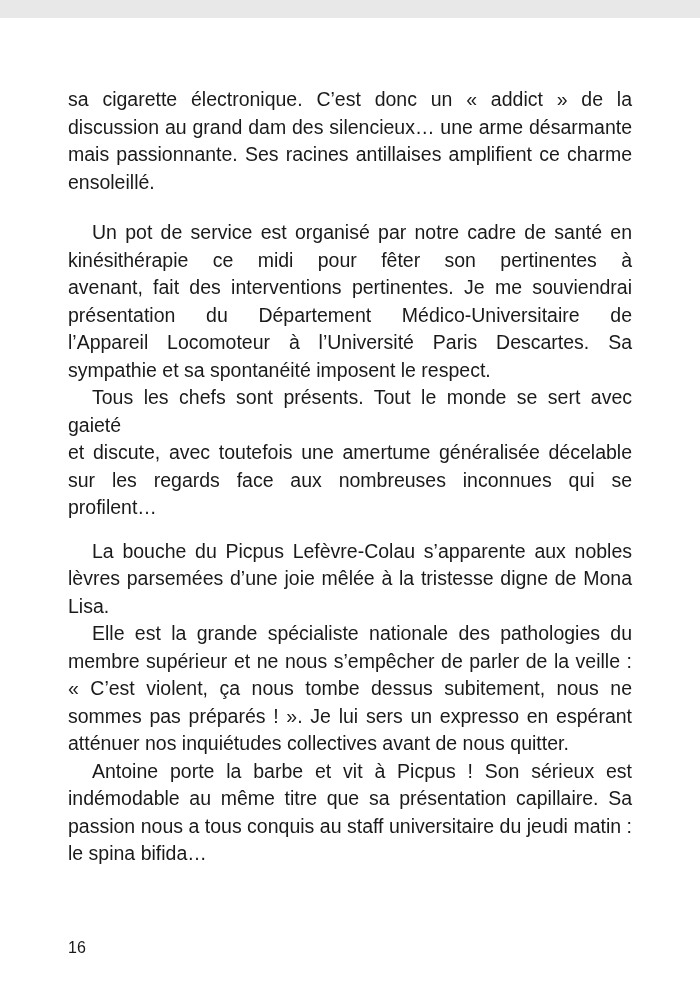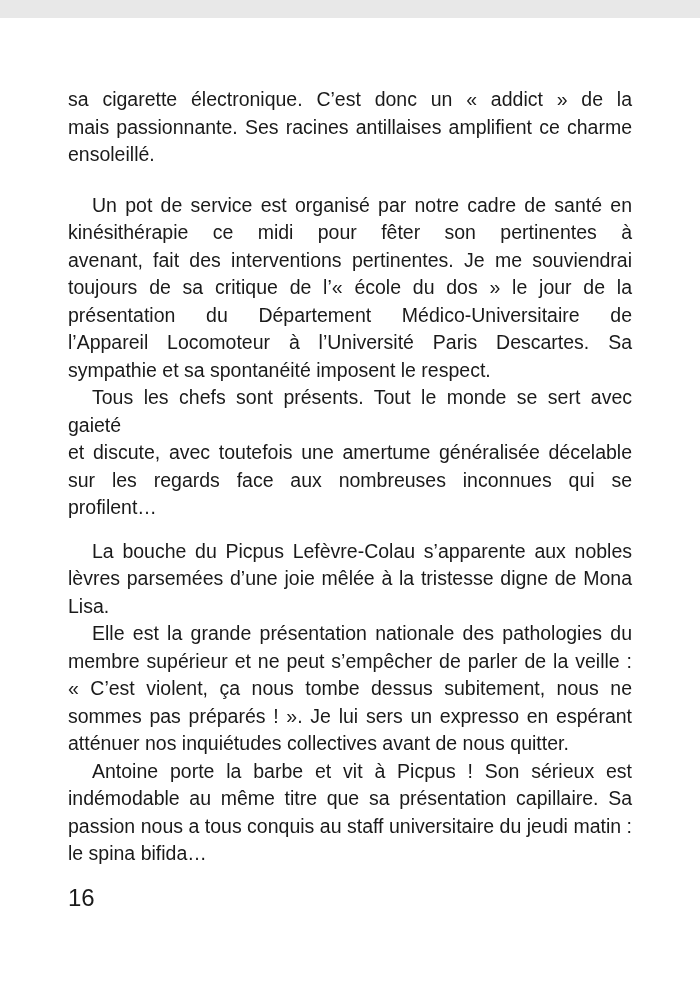--- a/index.html
+++ b/index.html
@@ -37,57 +37,57 @@
   .line.last {
     text-align-last: left;
     -moz-text-align-last: left;
   }
   .line.indent {
     text-indent: 24px;
   }
   .page-number {
     position: absolute;
     left: 68px;
-    top: 866px;
-    font-size: 24px;
+    top: 916px;
+    font-size: 16px;
     line-height: 27px;
   }
 </style>
 </head>
 <body>
 
 <div class="page" style="background: rgb(255, 255, 255); color: rgb(26, 26, 26);">
   <div class="text-block" id="text-block">
       <div class="paragraph">
         <div class="line">sa cigarette électronique. C’est donc un « addict » de la</div>
+        <div class="line">discussion au grand dam des silencieux… une arme désarmante</div>
         <div class="line">mais passionnante. Ses racines antillaises amplifient ce charme</div>
         <div class="line last">ensoleillé.</div>
       </div>
       <div class="paragraph" style="margin-top: 23px;">
         <div class="line indent">Un pot de service est organisé par notre cadre de santé en</div>
         <div class="line">kinésithérapie ce midi pour fêter son pertinentes à</div>
         <div class="line">avenant, fait des interventions pertinentes. Je me souviendrai</div>
-        <div class="line">toujours de sa critique de l’« école du dos » le jour de la</div>
         <div class="line">présentation du Département Médico-Universitaire de</div>
         <div class="line">l’Appareil Locomoteur à l’Université Paris Descartes. Sa</div>
         <div class="line last">sympathie et sa spontanéité imposent le respect.</div>
       </div>
       <div class="paragraph">
         <div class="line indent">Tous les chefs sont présents. Tout le monde se sert avec gaieté</div>
         <div class="line">et discute, avec toutefois une amertume généralisée décelable</div>
         <div class="line last">sur les regards face aux nombreuses inconnues qui se profilent…</div>
       </div>
       <div class="paragraph" style="margin-top: 16px;">
         <div class="line indent">La bouche du Picpus Lefèvre-Colau s’apparente aux nobles</div>
         <div class="line">lèvres parsemées d’une joie mêlée à la tristesse digne de Mona</div>
         <div class="line last">Lisa.</div>
       </div>
       <div class="paragraph">
-        <div class="line indent">Elle est la grande présentation nationale des pathologies du</div>
-        <div class="line">membre supérieur et ne peut s’empêcher de parler de la veille :</div>
+        <div class="line indent">Elle est la grande spécialiste nationale des pathologies du</div>
+        <div class="line">membre supérieur et ne nous s’empêcher de parler de la veille :</div>
         <div class="line">« C’est violent, ça nous tombe dessus subitement, nous ne</div>
         <div class="line">sommes pas préparés ! ». Je lui sers un expresso en espérant</div>
         <div class="line last">atténuer nos inquiétudes collectives avant de nous quitter.</div>
       </div>
       <div class="paragraph">
         <div class="line indent">Antoine porte la barbe et vit à Picpus ! Son sérieux est</div>
         <div class="line">indémodable au même titre que sa présentation capillaire. Sa</div>
         <div class="line">passion nous a tous conquis au staff universitaire du jeudi matin :</div>
         <div class="line last">le spina bifida…</div>
       </div>

